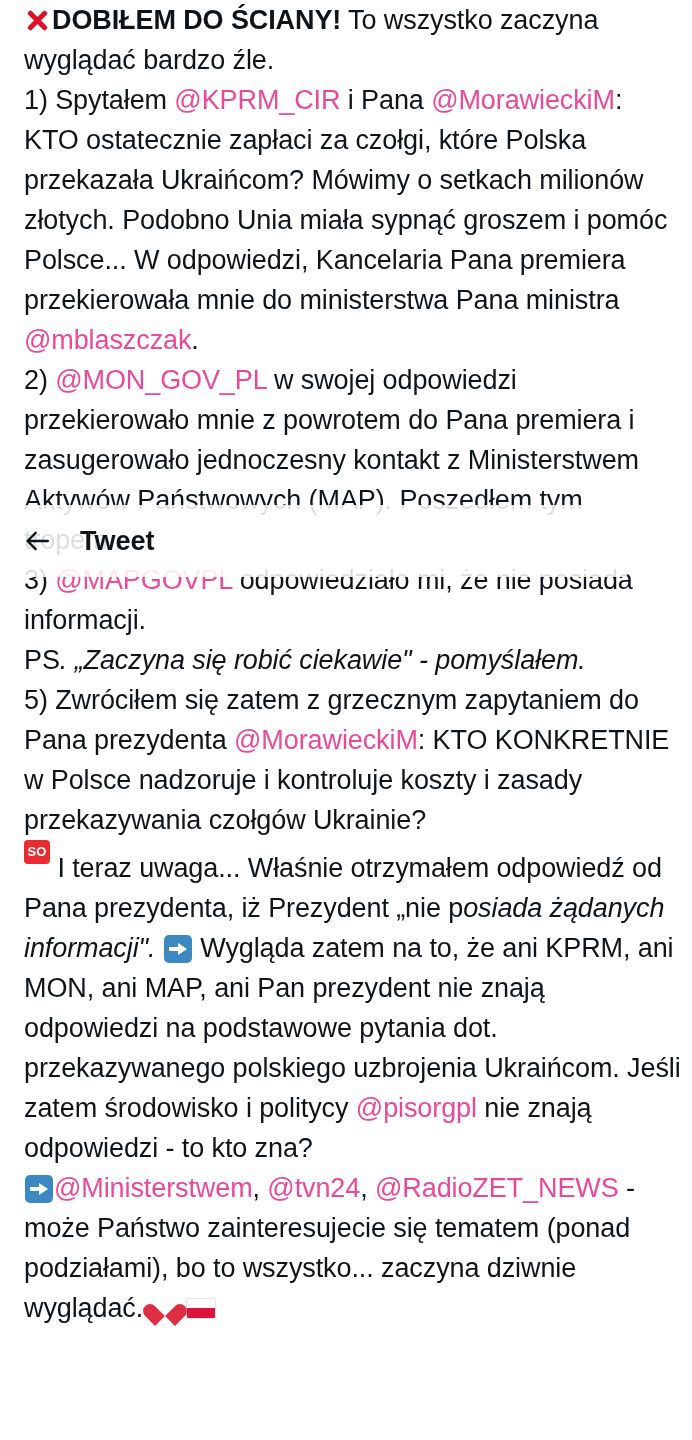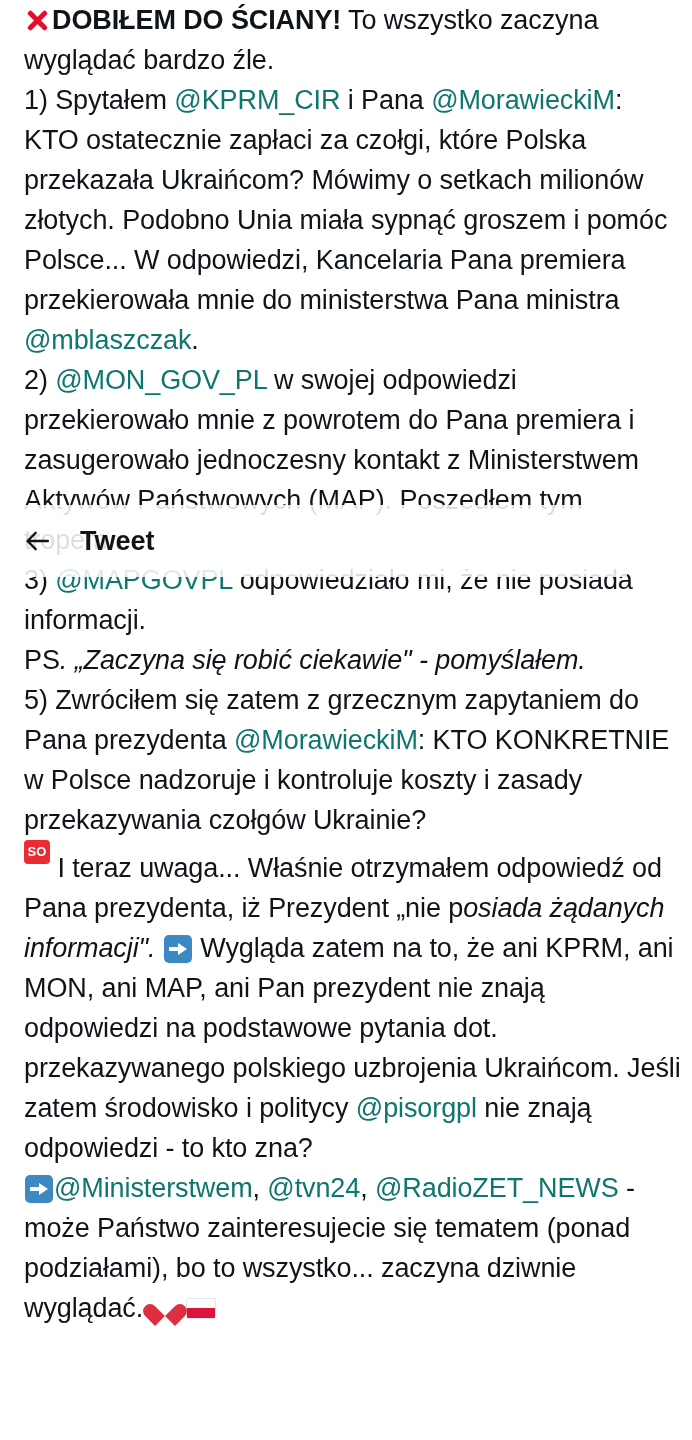--- a/index.html
+++ b/index.html
@@ -22,21 +22,21 @@
     left: 8px;
     top: 0;
     width: 692px;
     padding: 0 16px;
     font-size: 27px;
     line-height: 40px;
     letter-spacing: -0.1px;
     word-wrap: break-word;
   }
 
-  .mention { color: #0f766e; }
+  .mention { color: #ec4899; }
   .bold { font-weight: bold; }
   .italic { font-style: italic; }
 
   
   .emoji-x {
     display: inline-block;
     position: relative;
     width: 26px;
     height: 26px;
     vertical-align: -4px;

